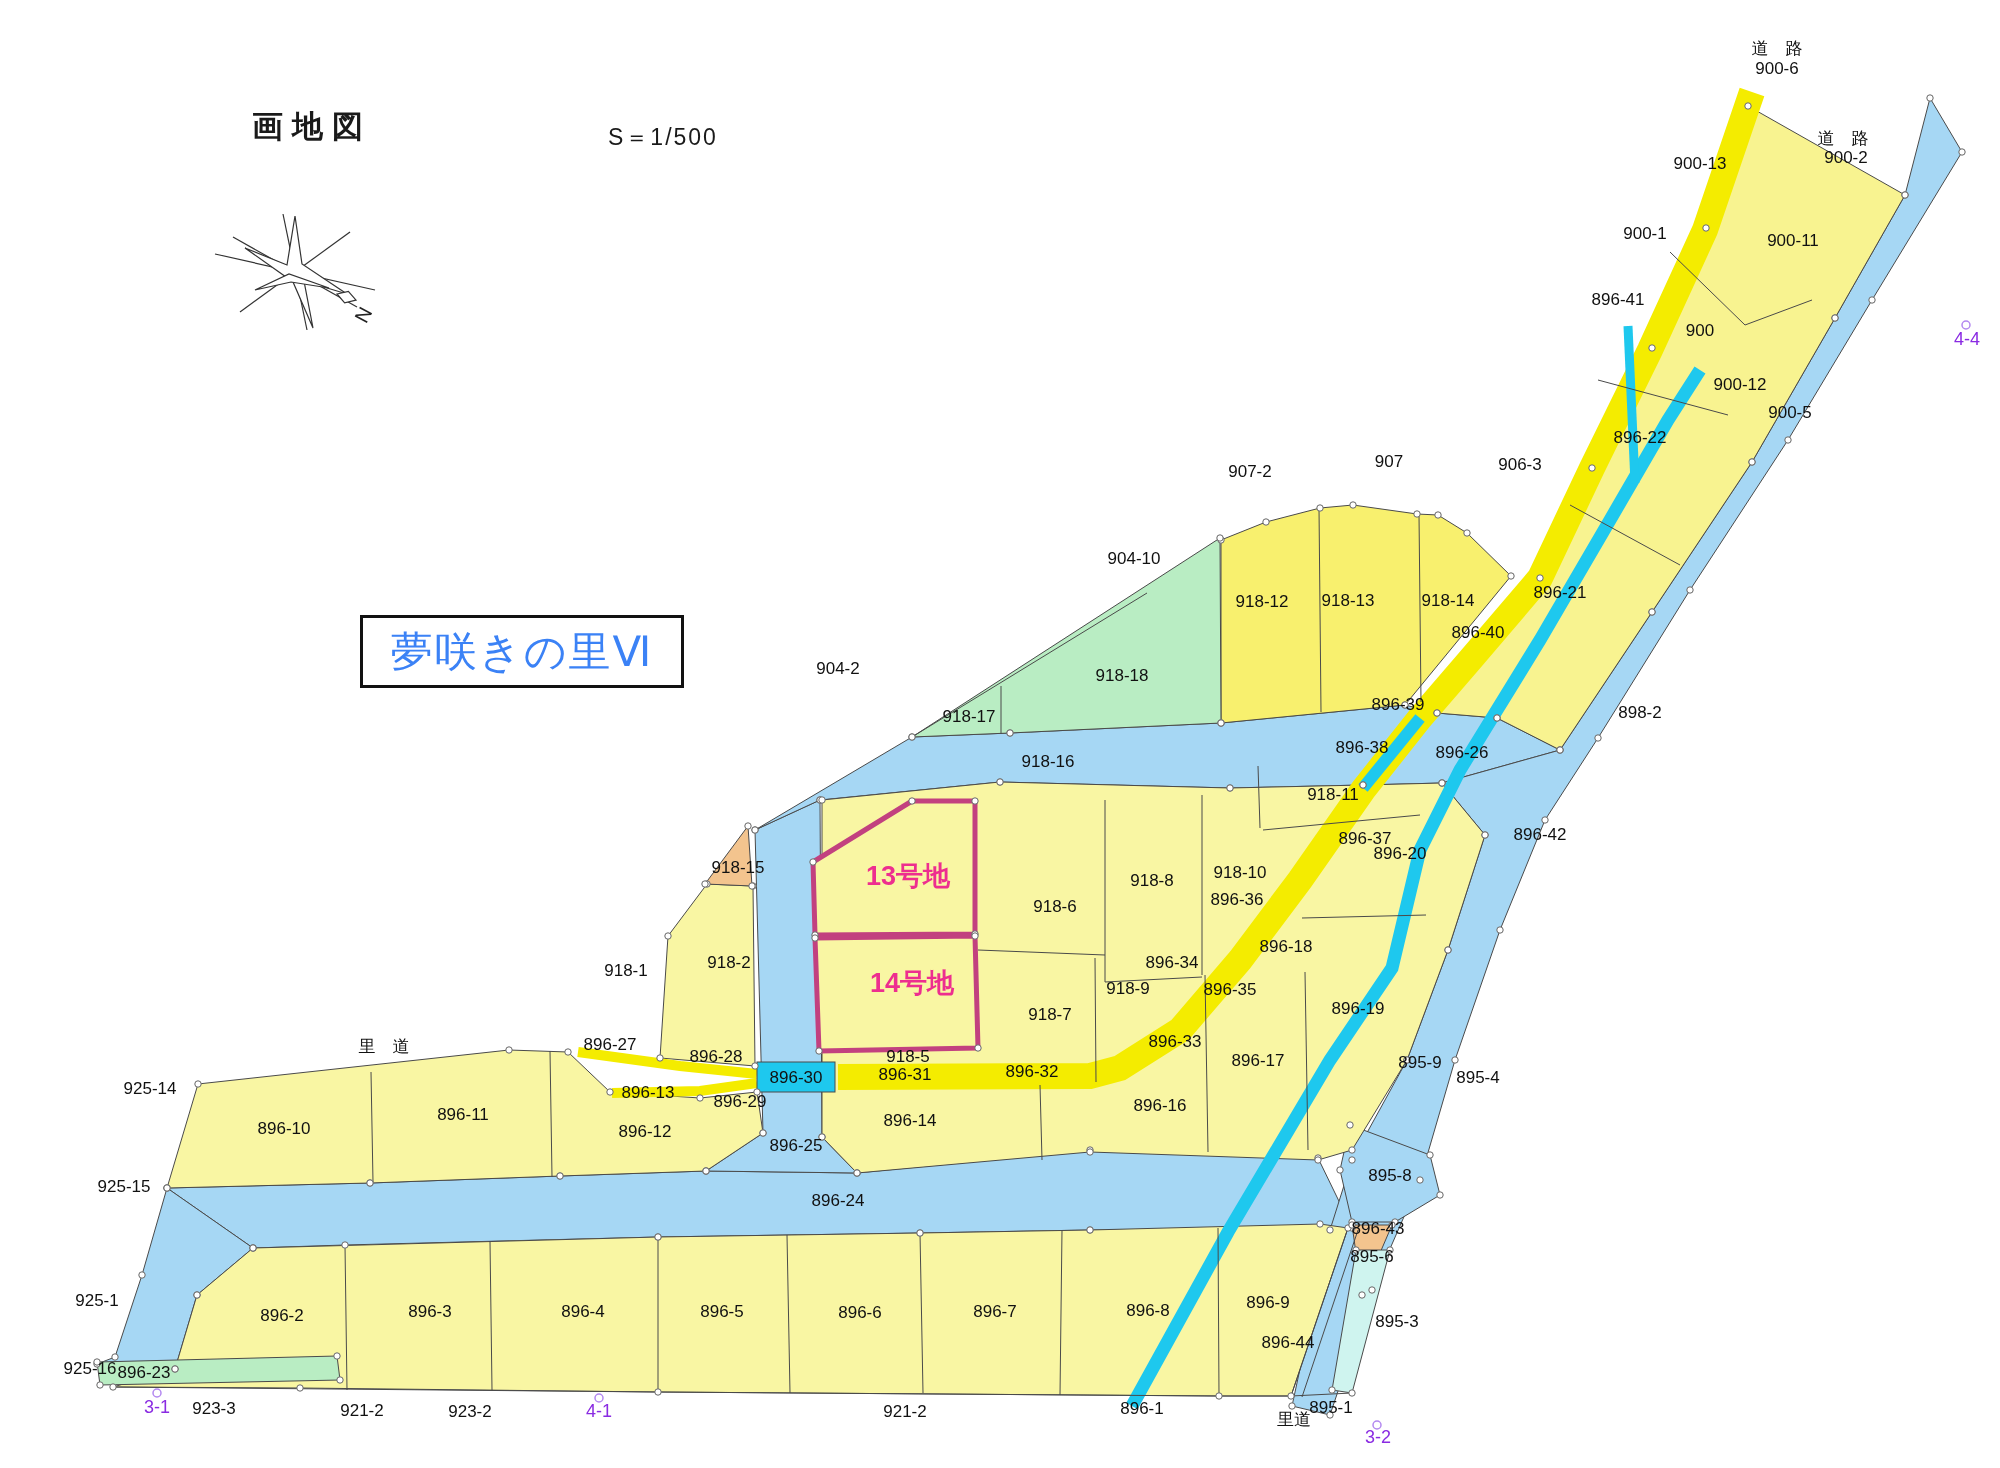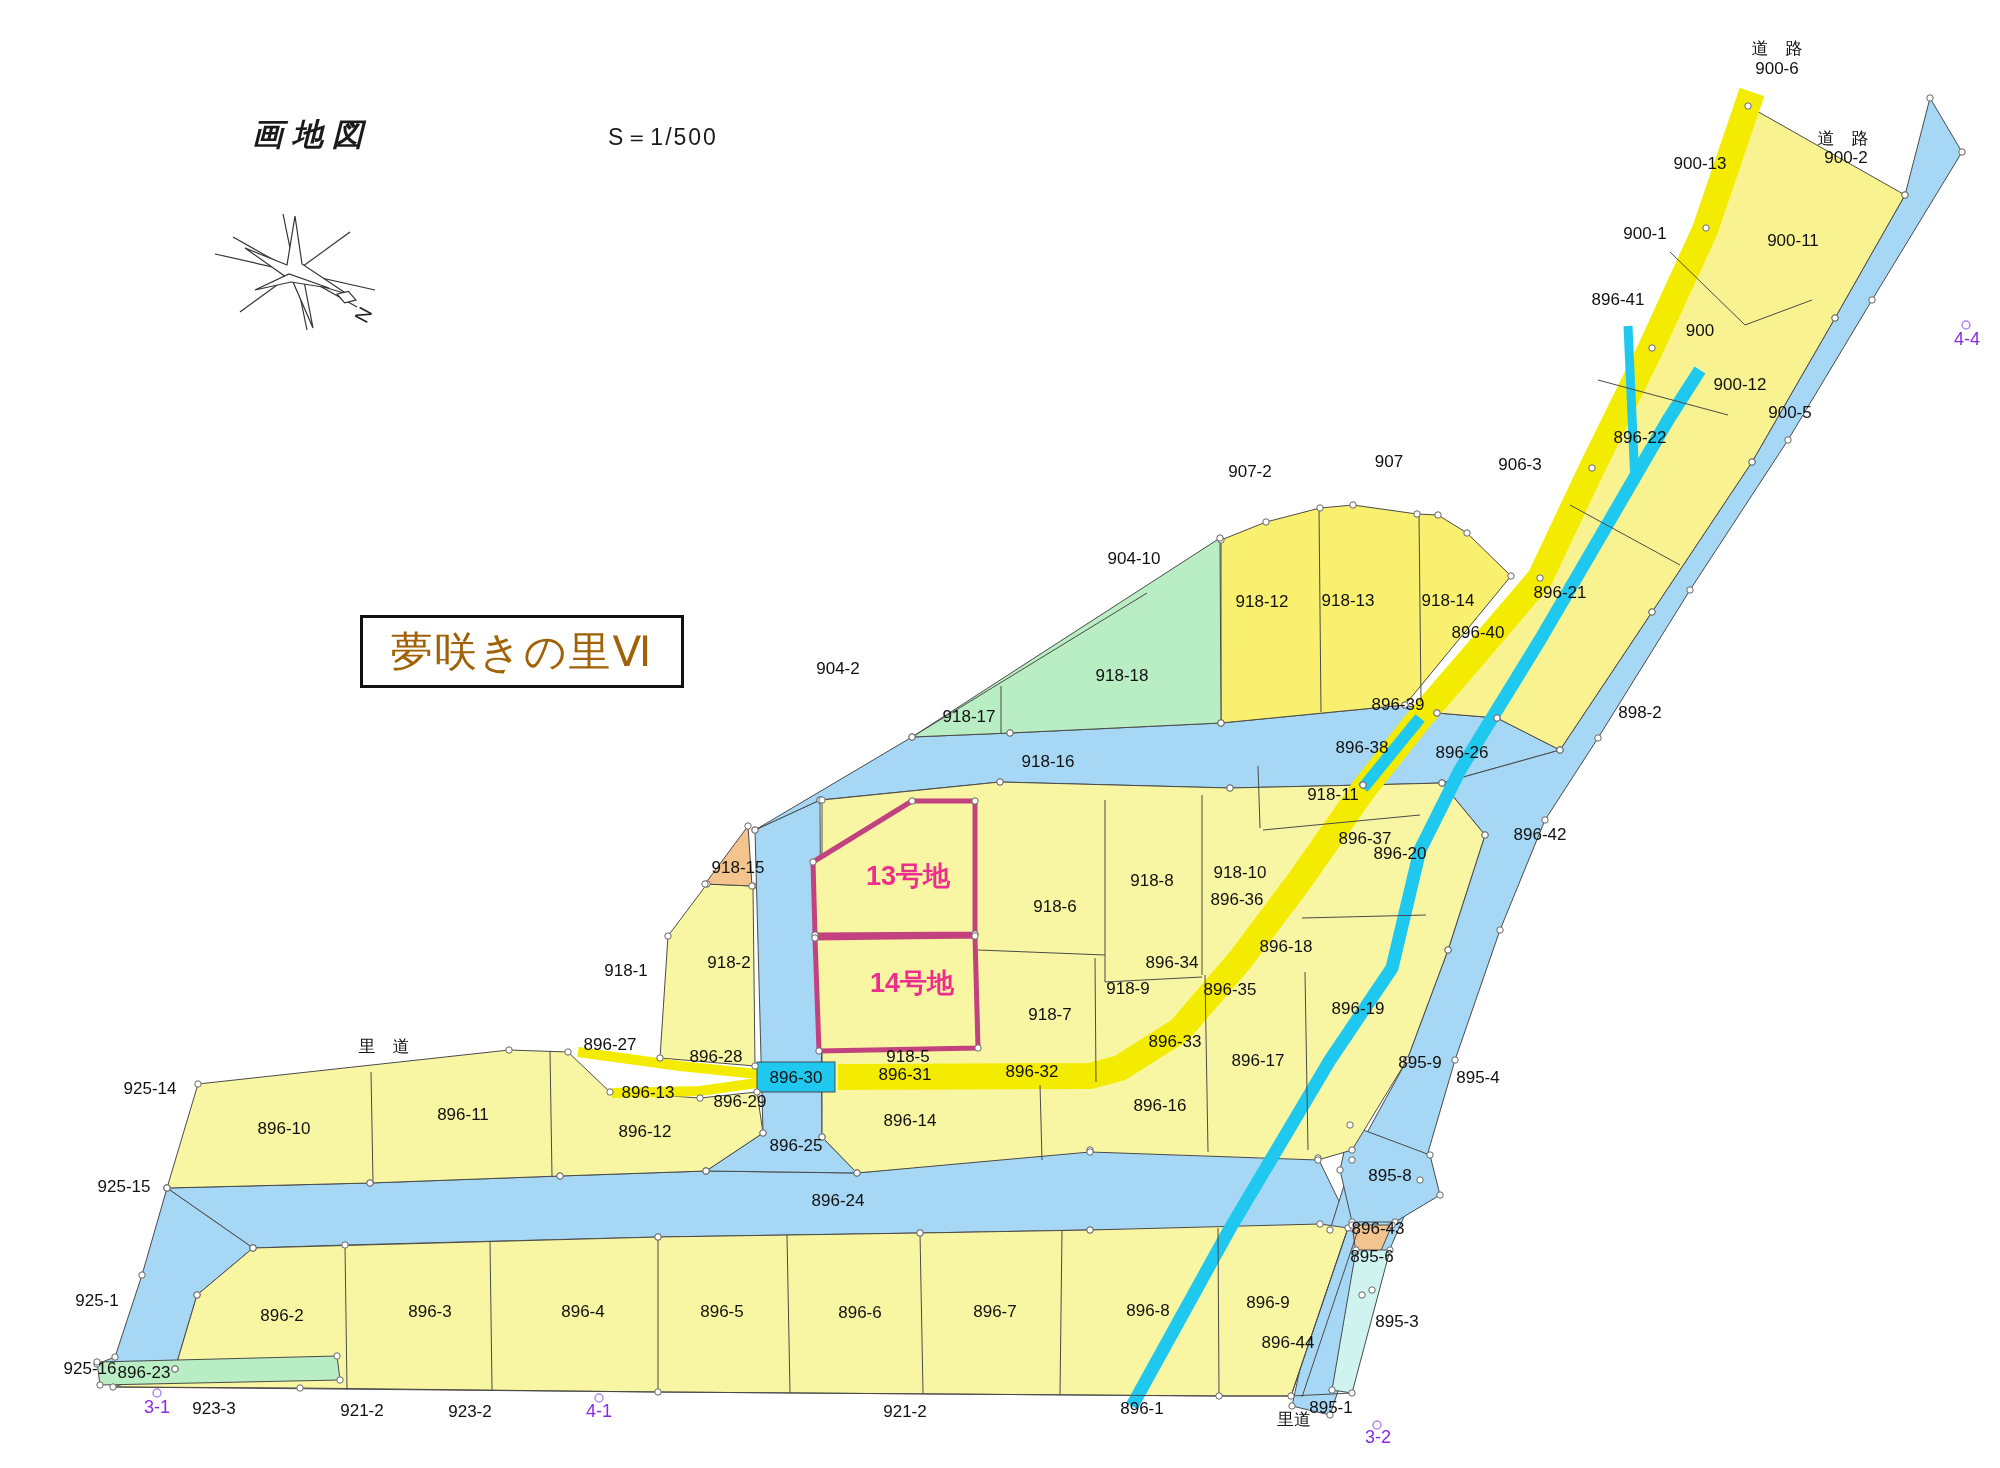--- a/index.html
+++ b/index.html
@@ -1,24 +1,24 @@
 <!DOCTYPE html>
 <html><head>
 <meta charset="utf-8">
 <style>
   html,body{margin:0;padding:0;background:#fff;}
   #stage{position:relative;width:2000px;height:1468px;background:#ffffff;overflow:hidden;
          font-family:"Liberation Sans", sans-serif;}
   #map-svg{position:absolute;left:0;top:0;}
   .hdr{position:absolute;color:#1a1a1a;white-space:nowrap;}
-  #page-title{left:252px;top:114px;font-size:31px;font-weight:bold;letter-spacing:9px;font-style:italic;}
+  #page-title{left:252px;top:106px;font-size:31px;font-weight:bold;letter-spacing:9px;}
   #scale-note{left:608px;top:122px;font-size:23px;letter-spacing:2px;}
   #project-box{position:absolute;left:360px;top:615px;width:318px;height:67px;
       border:3px solid #111;display:flex;align-items:center;justify-content:center;
-      font-family:"Liberation Serif", serif;font-size:42px;letter-spacing:2px;color:#a16207;background:#fff;}
+      font-family:"Liberation Serif", serif;font-size:42px;letter-spacing:2px;color:#3b82f6;background:#fff;}
 </style>
 </head>
 <body>
 
 <div id="stage">
   <svg id="map-svg" width="2000" height="1468" viewBox="0 0 2000 1468">
 
     <g transform="translate(295,272)" stroke="#333" stroke-width="1.2" fill="none">
       <line x1="-80" y1="-18" x2="80" y2="18"></line>
       <line x1="-55" y1="40" x2="55" y2="-40"></line>

